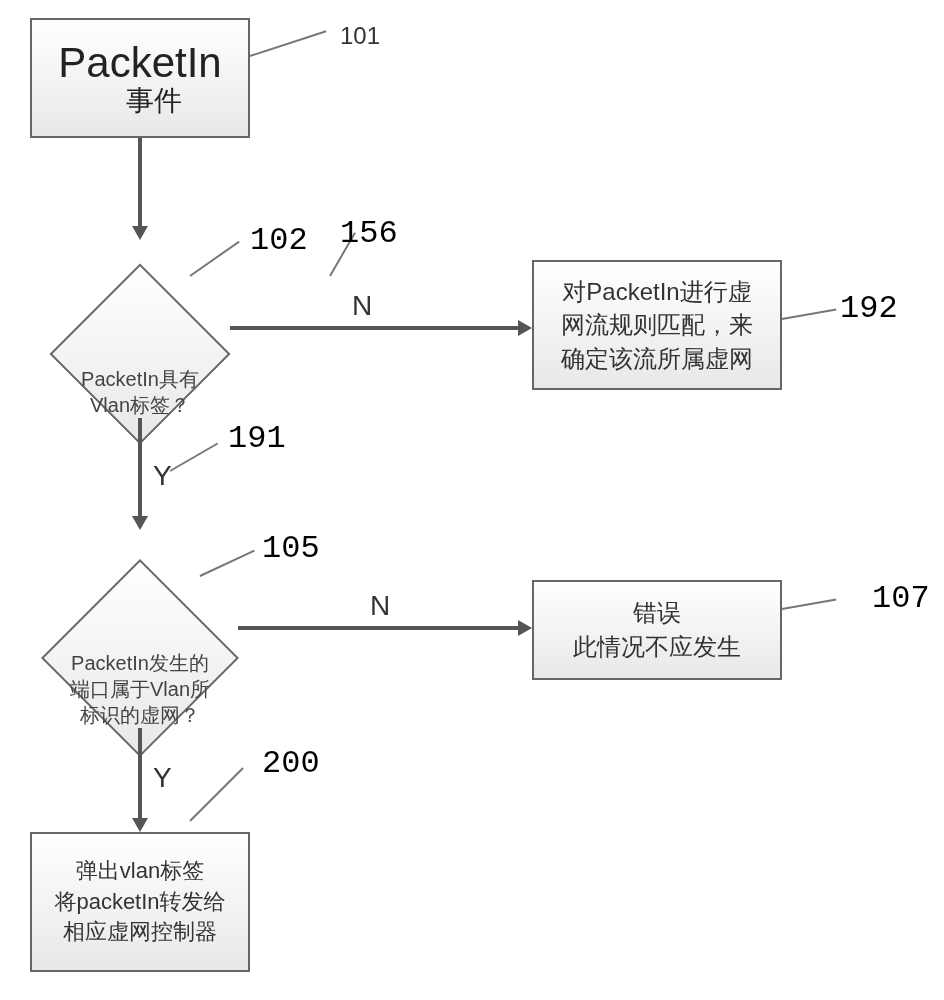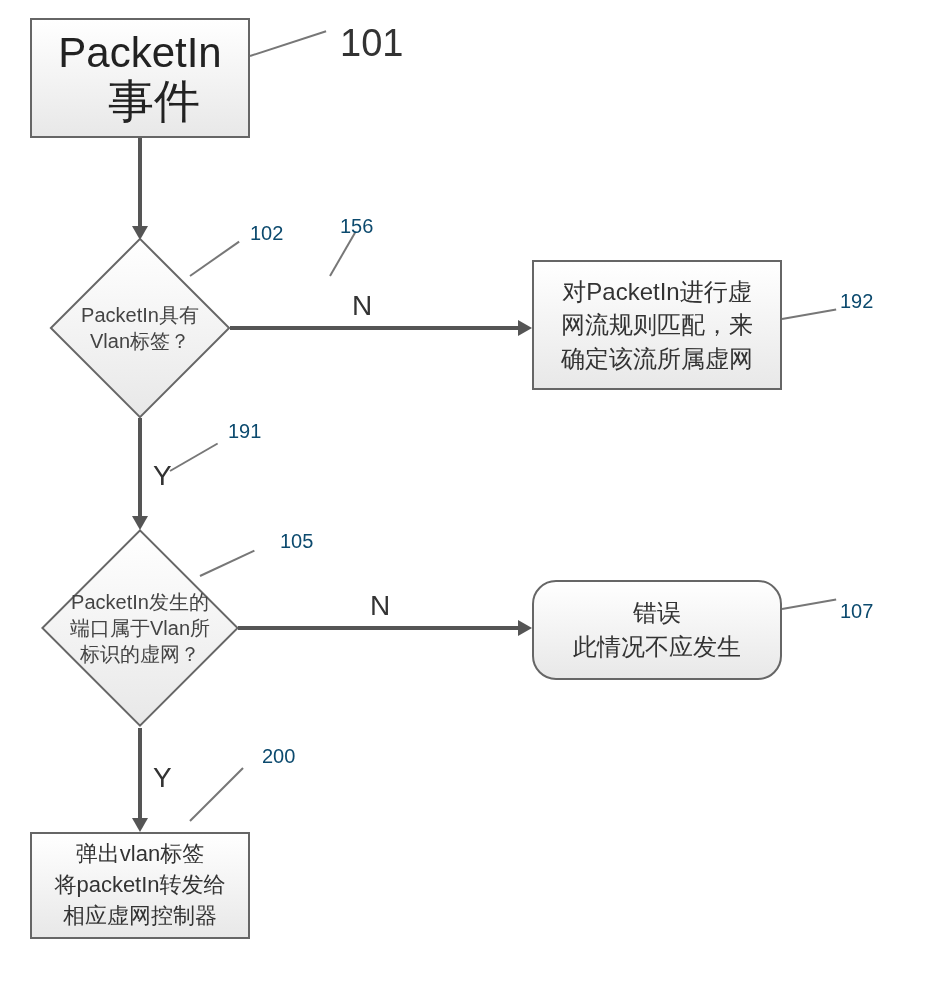--- a/index.html
+++ b/index.html
@@ -37,21 +37,21 @@
       padding: 0;
       font-size: 24px;
       line-height: 1.4;
       color: #333;
     }
     .node-decision {
       position: absolute;
       width: 180px;
       height: 180px;
       display: flex;
-      align-items: center;
+      align-items: flex-end;
       justify-content: center;
     }
     .diamond-bg {
       position: absolute;
       width: 128px;
       height: 128px;
       transform: rotate(45deg);
       border: 2px solid #666;
       background: linear-gradient(135deg, #ffffff, #e8e8e8);
     }
@@ -59,29 +59,29 @@
       position: relative;
       text-align: center;
       font-size: 20px;
       line-height: 1.3;
       color: #444;
       z-index: 2;
       padding: 0 10px;
     }
     .label {
       position: absolute;
-      font-size: 38px;
+      font-size: 24px;
       color: #333;
       font-family: Arial, sans-serif;
     }
     .label-small {
       position: absolute;
-      font-size: 20px;
-      color: #0c4a6e;
-      font-family: Liberation Sans, sans-serif;
+      font-size: 32px;
+      color: #000000;
+      font-family: Liberation Mono, monospace;
     }
     .edge-label {
       position: absolute;
       font-size: 28px;
       color: #333;
       font-family: Arial, sans-serif;
     }
     .arrow-line {
       position: absolute;
       background: #555;
@@ -106,21 +106,21 @@
       background: #777;
       height: 2px;
       transform-origin: left center;
     }
   </style>
 </head>
 <body>
 
 <div class="node-start" style="left:30px; top:18px; width:220px; height:120px;">
   <div style="font-size:42px; color:#222; line-height:1.1;">PacketIn</div>
-  <div style="font-size:46px; color:#222; line-height:1.1;margin-left:28px;">事件</div>
+  <div style="font-size:28px; color:#222; line-height:1.1;margin-left:28px;">事件</div>
 </div>
 <div class="leader-line" style="left:250px; top:55px; width:80px; transform: rotate(-18deg);"></div>
 <div class="label" style="left:340px; top:22px;">101</div>
 
 <div class="arrow-line" style="left:138px; top:138px; width:4px; height:90px;"></div>
 <div class="arrow-head down" style="left:132px; top:226px;"></div>
 
 <div class="node-decision" style="left:50px; top:238px;">
   <div class="diamond-bg"></div>
   <div class="diamond-text" style="white-space:pre-line;">PacketIn具有
@@ -147,32 +147,32 @@
 <div class="leader-line" style="left:170px; top:470px; width:55px; transform: rotate(-30deg);"></div>
 <div class="label-small" style="left:228px; top:420px;">191</div>
 
 <div class="node-decision" style="left:50px; top:528px; width:180px; height:200px;">
   <div class="diamond-bg" style="width:140px; height:140px;"></div>
   <div class="diamond-text" style="white-space:pre-line; font-size:20px;">PacketIn发生的
 端口属于Vlan所
 标识的虚网？</div>
 </div>
 <div class="leader-line" style="left:200px; top:575px; width:60px; transform: rotate(-25deg);"></div>
-<div class="label-small" style="left:262px; top:530px;margin-left:18px;">105</div>
+<div class="label-small" style="left:262px; top:530px;">105</div>
 
 <div class="arrow-line" style="left:238px; top:626px; width:282px; height:4px;"></div>
 <div class="arrow-head right" style="left:518px; top:620px;"></div>
 <div class="edge-label" style="left:370px; top:590px;">N</div>
 
-<div class="node-process" style="left:532px; top:580px; width:250px; height:100px; white-space:pre-line;border-radius:24px;">错误
+<div class="node-process" style="left:532px; top:580px; width:250px; height:100px; white-space:pre-line;">错误
 此情况不应发生</div>
 <div class="leader-line" style="left:782px; top:608px; width:55px; transform: rotate(-10deg);"></div>
-<div class="label-small" style="left:840px; top:580px;margin-top:20px;">107</div>
+<div class="label-small" style="left:872px; top:580px;">107</div>
 
 <div class="arrow-line" style="left:138px; top:728px; width:4px; height:92px;"></div>
 <div class="arrow-head down" style="left:132px; top:818px;"></div>
 <div class="edge-label" style="left:153px; top:762px;">Y</div>
 
-<div class="node-process" style="left:30px; top:832px; width:220px; height:107px; white-space:pre-line; font-size:22px;">弹出vlan标签
+<div class="node-process" style="left:30px; top:832px; width:220px; height:140px; white-space:pre-line; font-size:22px;">弹出vlan标签
 将packetIn转发给
 相应虚网控制器</div>
 <div class="leader-line" style="left:190px; top:820px; width:75px; transform: rotate(-45deg);"></div>
 <div class="label-small" style="left:262px; top:745px;">200</div>
 
 </body></html>

